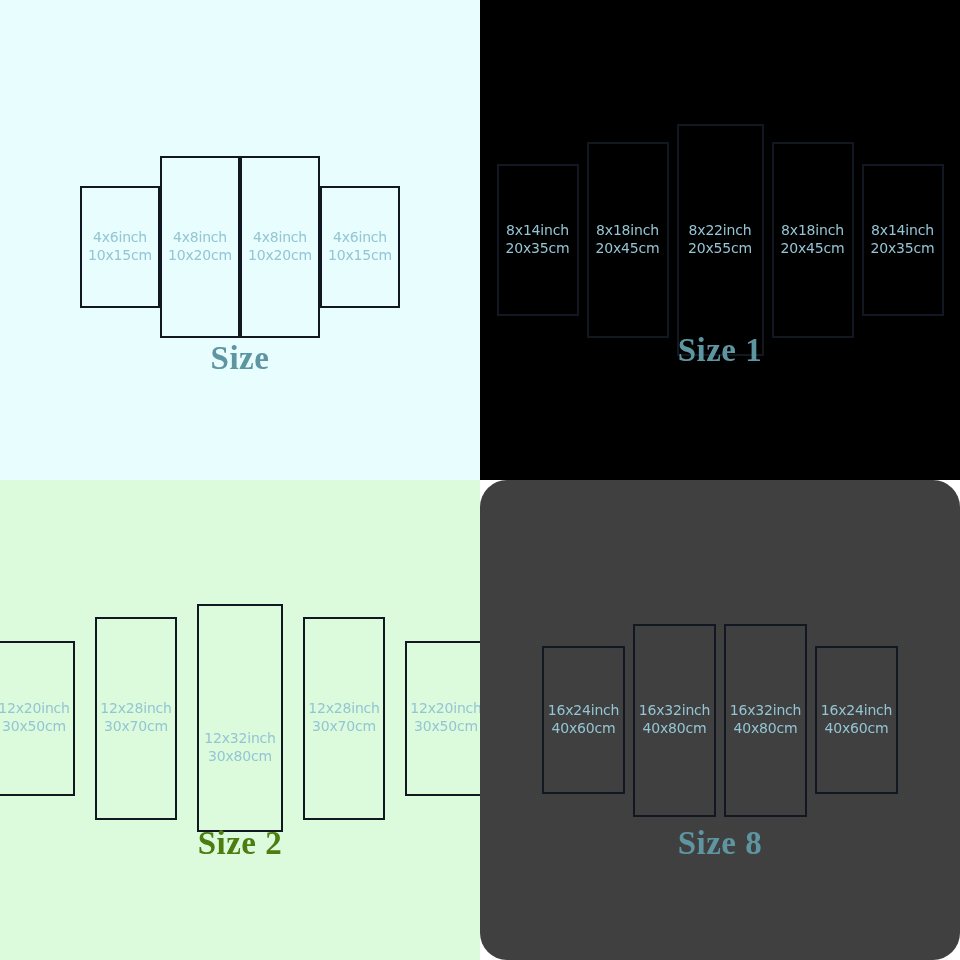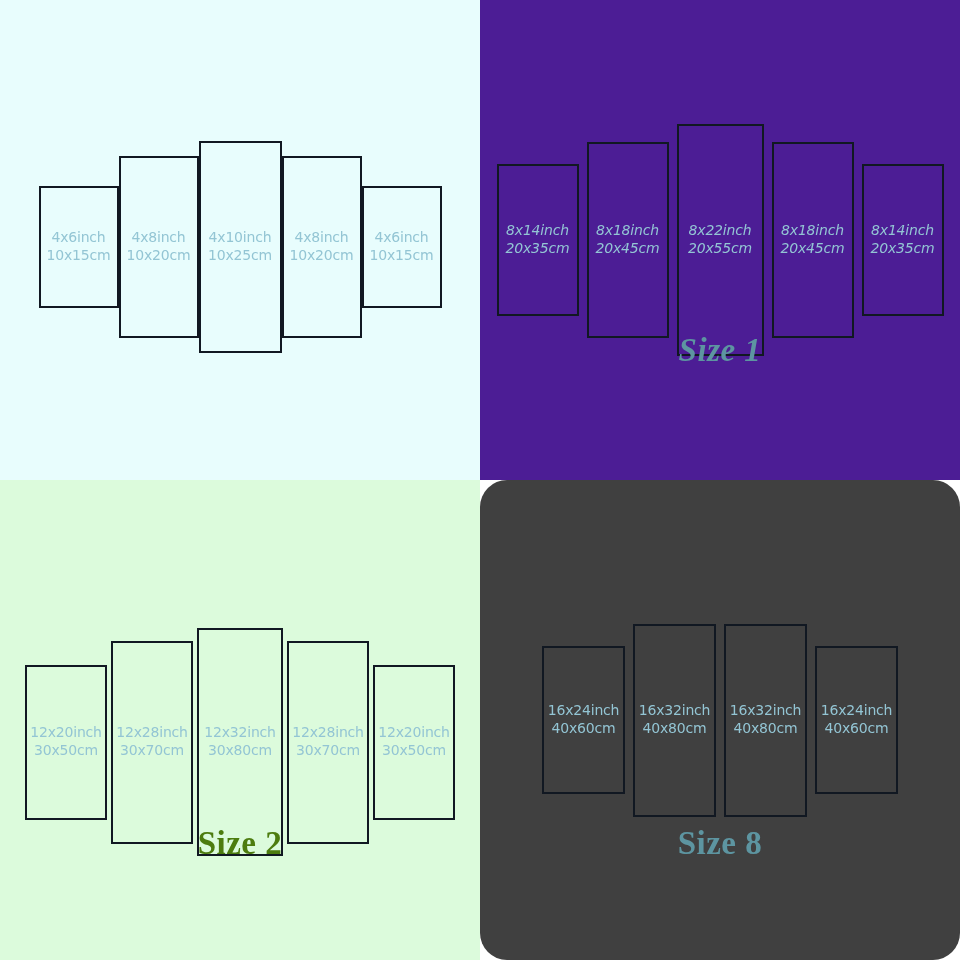--- a/index.html
+++ b/index.html
@@ -78,61 +78,59 @@
 
 <div id="root">
     <div class="quadrant" style="background: rgb(232, 253, 253);">
       <div class="panels" style="top: 77px; gap: 0; justify-content: center;">
         <div class="panel" style="width: 80px; height: 122px; border-color: rgb(17, 24, 34);">
           <div class="panel-label" style="color: rgb(147, 197, 212);"><span>4x6inch</span><span class="l2">10x15cm</span></div>
         </div>
         <div class="panel" style="width: 80px; height: 182px; border-color: rgb(17, 24, 34);">
           <div class="panel-label" style="color: rgb(147, 197, 212);"><span>4x8inch</span><span class="l2">10x20cm</span></div>
         </div>
-        <div class="panel" style="width: 83px; height: 212px; border-color: rgb(17, 24, 34);">
-          <div class="panel-label" style="color: rgb(147, 197, 212);"><span>4x10inch</span><span class="l2">10x25cm</span></div>
-        </div>
         <div class="panel" style="width: 80px; height: 182px; border-color: rgb(17, 24, 34);">
           <div class="panel-label" style="color: rgb(147, 197, 212);"><span>4x8inch</span><span class="l2">10x20cm</span></div>
         </div>
         <div class="panel" style="width: 80px; height: 122px; border-color: rgb(17, 24, 34);">
           <div class="panel-label" style="color: rgb(147, 197, 212);"><span>4x6inch</span><span class="l2">10x15cm</span></div>
         </div>
       </div>
+      <div class="quad-title" style="top: 340px; color: rgb(93, 149, 161);">Size</div>
     </div>
-    <div class="quadrant" style="background: #4c1d95; font-style: italic;">
+    <div class="quadrant" style="background: #000000;">
       <div class="panels" style="top: 70px; gap: 8px;">
         <div class="panel" style="width: 82px; height: 152px; border-color: rgb(17, 24, 34);">
           <div class="panel-label" style="color: rgb(147, 197, 212);"><span>8x14inch</span><span class="l2">20x35cm</span></div>
         </div>
         <div class="panel" style="width: 82px; height: 196px; border-color: rgb(17, 24, 34);">
           <div class="panel-label" style="color: rgb(147, 197, 212);"><span>8x18inch</span><span class="l2">20x45cm</span></div>
         </div>
         <div class="panel" style="width: 87px; height: 232px; border-color: rgb(17, 24, 34);">
           <div class="panel-label" style="color: rgb(147, 197, 212);"><span>8x22inch</span><span class="l2">20x55cm</span></div>
         </div>
         <div class="panel" style="width: 82px; height: 196px; border-color: rgb(17, 24, 34);">
           <div class="panel-label" style="color: rgb(147, 197, 212);"><span>8x18inch</span><span class="l2">20x45cm</span></div>
         </div>
         <div class="panel" style="width: 82px; height: 152px; border-color: rgb(17, 24, 34);">
           <div class="panel-label" style="color: rgb(147, 197, 212);"><span>8x14inch</span><span class="l2">20x35cm</span></div>
         </div>
       </div>
       <div class="quad-title" style="top: 332px; color: rgb(93, 149, 161);">Size 1</div>
     </div>
     <div class="quadrant" style="background: rgb(220, 251, 220);">
-      <div class="panels" style="top: 92px; gap: 4px;">
+      <div class="panels" style="top: 68px; gap: 20px;">
         <div class="panel" style="width: 82px; height: 155px; border-color: rgb(17, 24, 34);">
           <div class="panel-label" style="color: rgb(147, 197, 212);"><span>12x20inch</span><span class="l2">30x50cm</span></div>
         </div>
         <div class="panel" style="width: 82px; height: 203px; border-color: rgb(17, 24, 34);">
           <div class="panel-label" style="color: rgb(147, 197, 212);"><span>12x28inch</span><span class="l2">30x70cm</span></div>
         </div>
         <div class="panel" style="width: 86px; height: 228px; border-color: rgb(17, 24, 34);">
-          <div class="panel-label" style="color: rgb(147, 197, 212);"><span>12x32inch</span><span class="l2">30x80cm</span></div>
+          <div class="panel-label" style="color: rgb(147, 197, 212); margin-top: 30px;"><span>12x32inch</span><span class="l2">30x80cm</span></div>
         </div>
         <div class="panel" style="width: 82px; height: 203px; border-color: rgb(17, 24, 34);">
           <div class="panel-label" style="color: rgb(147, 197, 212);"><span>12x28inch</span><span class="l2">30x70cm</span></div>
         </div>
         <div class="panel" style="width: 82px; height: 155px; border-color: rgb(17, 24, 34);">
           <div class="panel-label" style="color: rgb(147, 197, 212);"><span>12x20inch</span><span class="l2">30x50cm</span></div>
         </div>
       </div>
       <div class="quad-title" style="top: 345px; color: #4d7c0f;">Size 2</div>
     </div>

